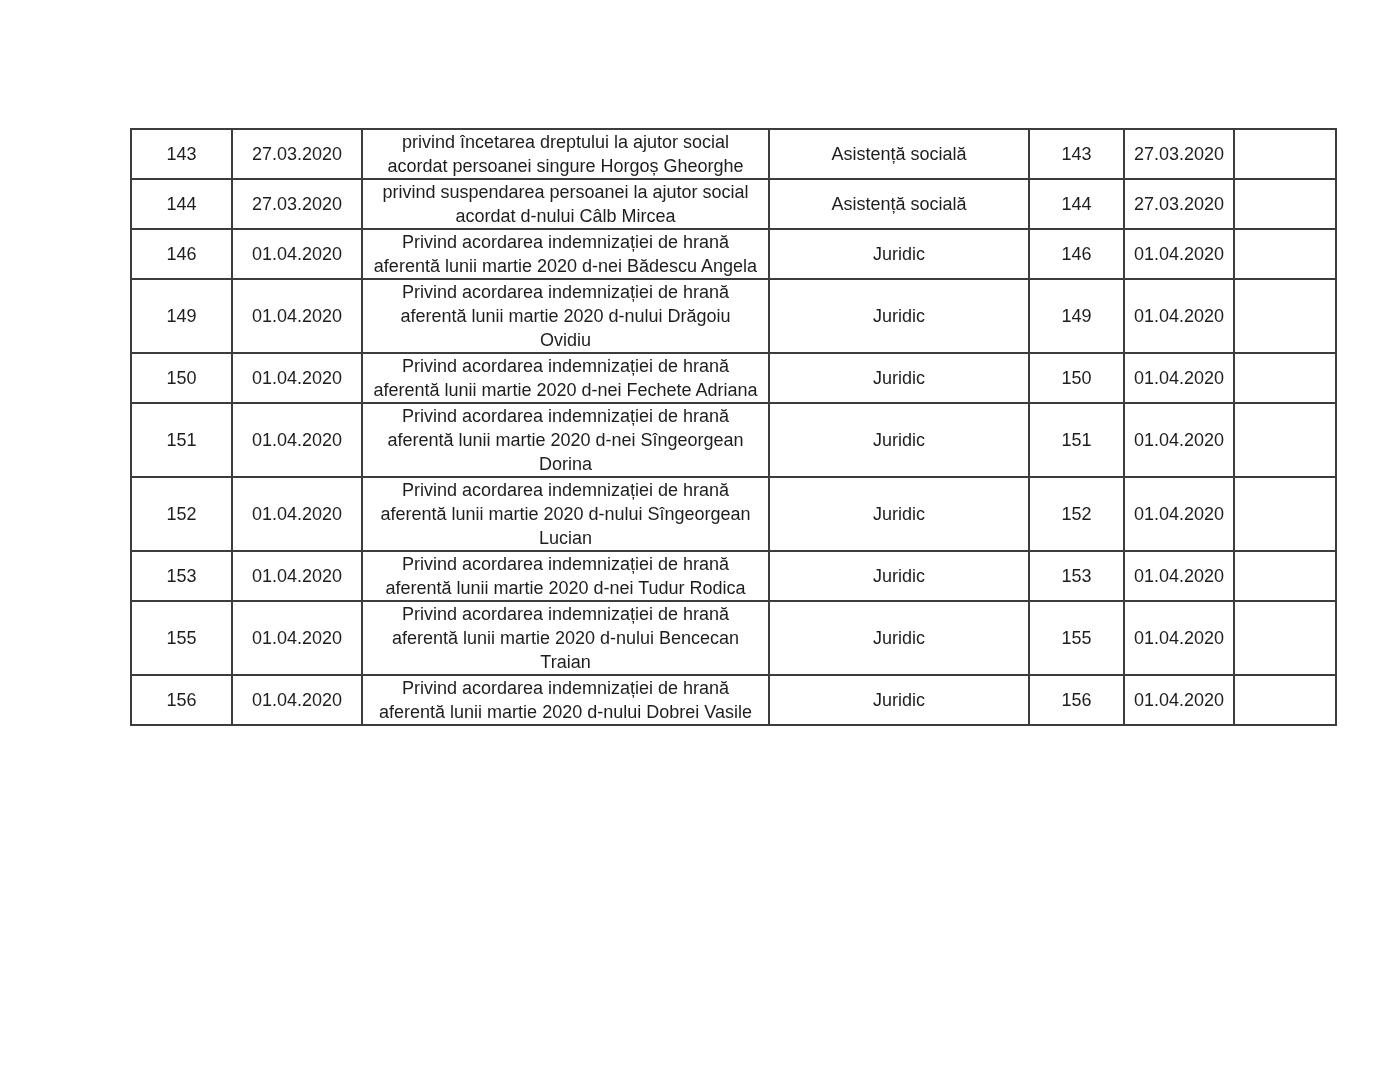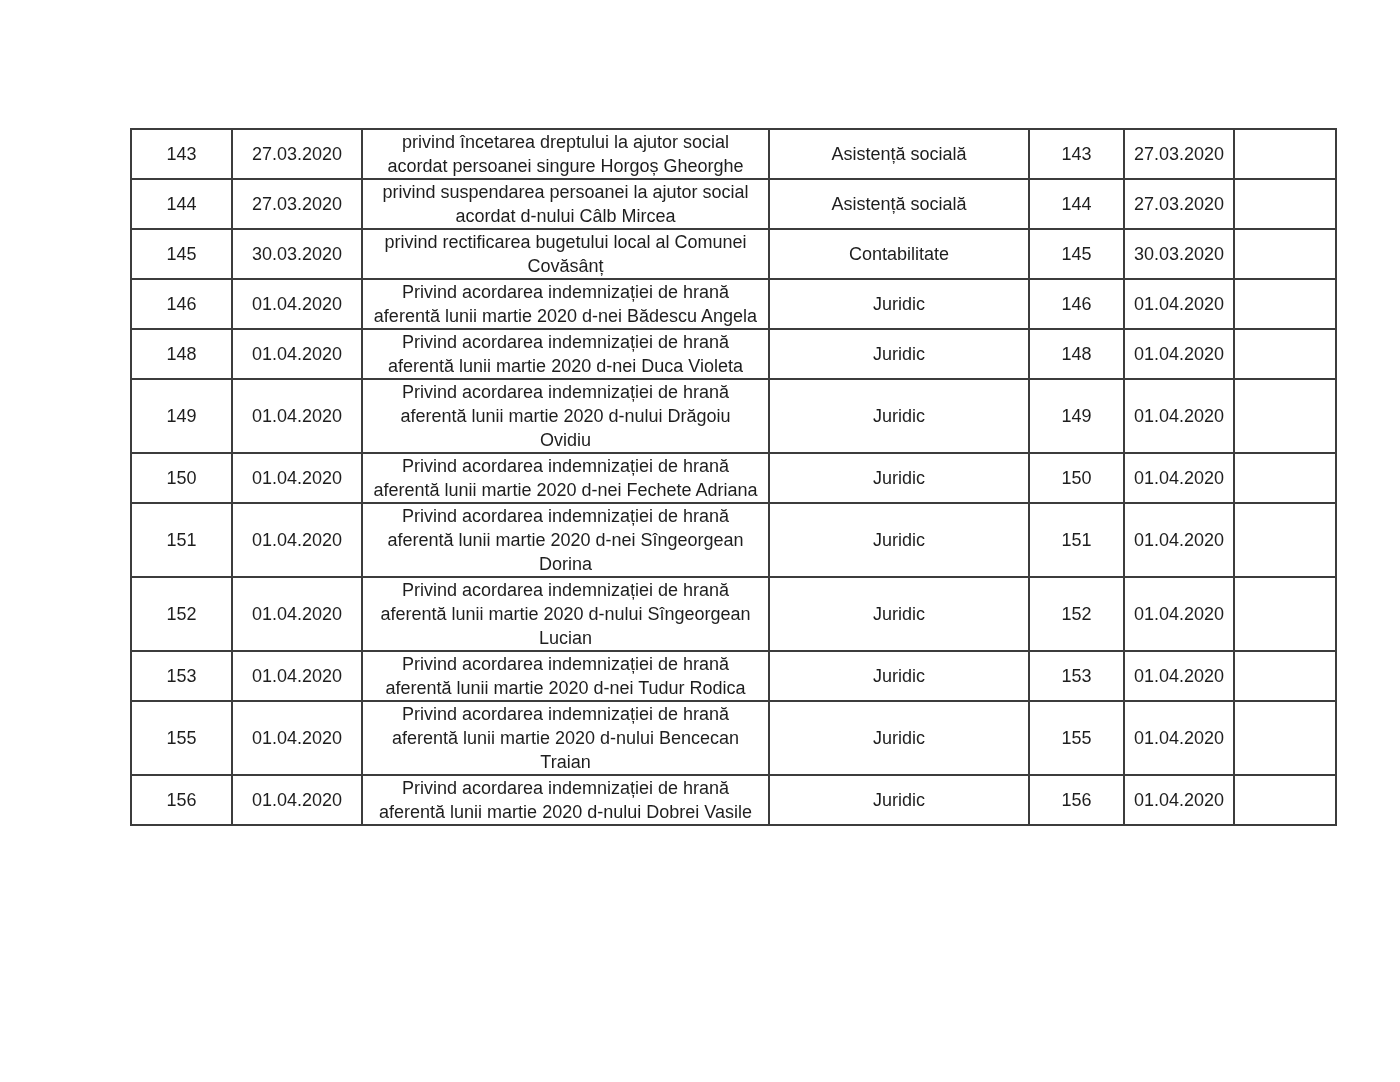--- a/index.html
+++ b/index.html
@@ -77,47 +77,27 @@
         <td class="c-nr">144</td>
         <td class="c-date">27.03.2020</td>
         <td class="c-desc">privind suspendarea persoanei la ajutor social
 acordat d-nului Câlb Mircea</td>
         <td class="c-dept">Asistență socială</td>
         <td class="c-nr">144</td>
         <td class="c-date">27.03.2020</td>
         <td class="c-obs"></td>
       </tr>
       <tr style="height:48px">
-        <td class="c-nr">145</td>
-        <td class="c-date">30.03.2020</td>
-        <td class="c-desc">privind rectificarea bugetului local al Comunei
-Covăsânț</td>
-        <td class="c-dept">Contabilitate</td>
-        <td class="c-nr">145</td>
-        <td class="c-date">30.03.2020</td>
-        <td class="c-obs"></td>
-      </tr>
-      <tr style="height:48px">
         <td class="c-nr">146</td>
         <td class="c-date">01.04.2020</td>
         <td class="c-desc">Privind acordarea indemnizației de hrană
 aferentă lunii martie 2020 d-nei Bădescu Angela</td>
         <td class="c-dept">Juridic</td>
         <td class="c-nr">146</td>
         <td class="c-date">01.04.2020</td>
-        <td class="c-obs"></td>
-      </tr>
-      <tr style="height:48px">
-        <td class="c-nr">148</td>
-        <td class="c-date top">01.04.2020</td>
-        <td class="c-desc">Privind acordarea indemnizației de hrană
-aferentă lunii martie 2020 d-nei Duca Violeta</td>
-        <td class="c-dept">Juridic</td>
-        <td class="c-nr">148</td>
-        <td class="c-date top">01.04.2020</td>
         <td class="c-obs"></td>
       </tr>
       <tr style="height:72px">
         <td class="c-nr">149</td>
         <td class="c-date top">01.04.2020</td>
         <td class="c-desc">Privind acordarea indemnizației de hrană
 aferentă lunii martie 2020 d-nului Drăgoiu
 Ovidiu</td>
         <td class="c-dept">Juridic</td>
         <td class="c-nr">149</td>

